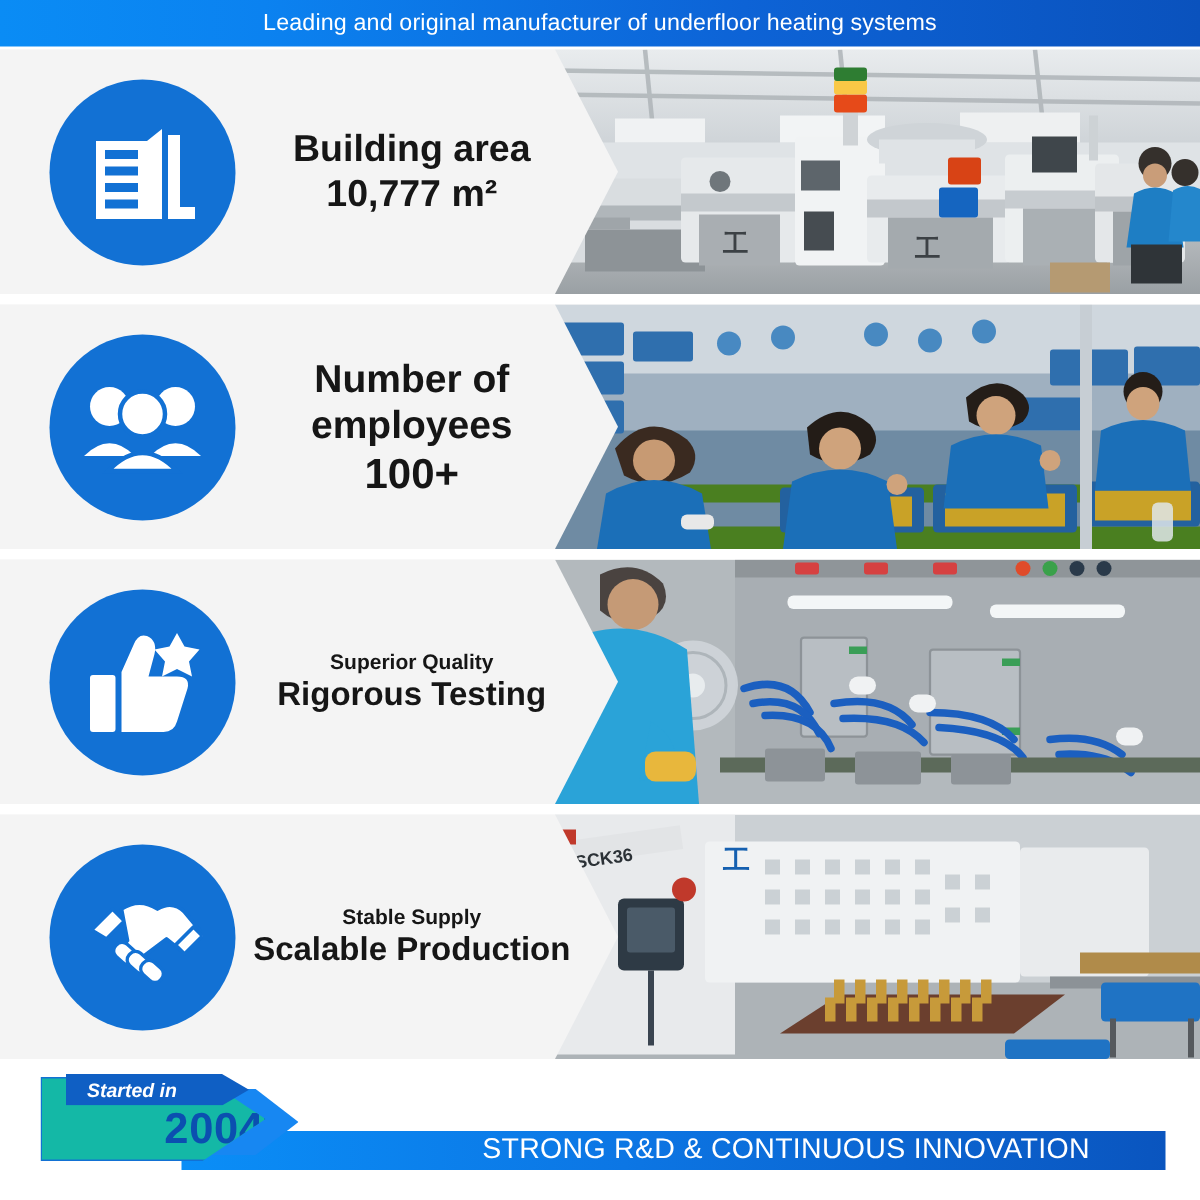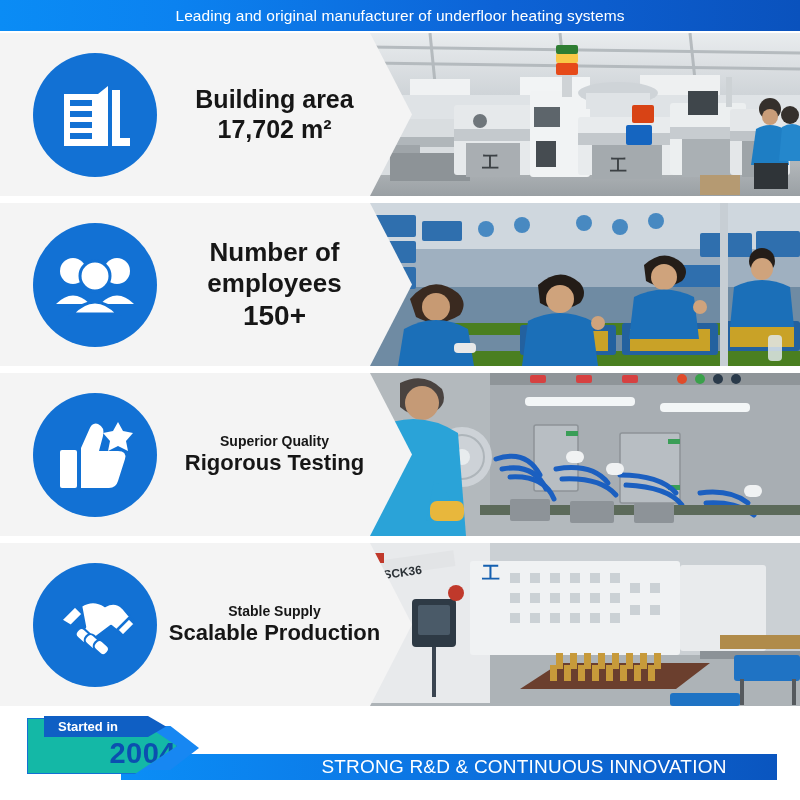--- a/index.html
+++ b/index.html
@@ -94,20 +94,21 @@
   .year-box .yr{
     font-size:29px; font-weight:bold; color:#0b4fb0;
     padding-left:18px; padding-bottom:3px; letter-spacing:.5px;
   }
   .started{
     position:absolute; left:17px; top:-2px; width:122px; height:21px;
     background:#0f5fc4;
     clip-path:polygon(0 0, 104px 0, 122px 50%, 104px 100%, 0 100%);
     display:flex; align-items:center; justify-content:flex-start;
     z-index:5;
+    font-style:italic;
   }
   .started span{
     color:#fff; font-size:13px; font-weight:bold; padding-left:14px;
   }
 </style>
 </head>
 <body>
 
 <div class="header">
   <div class="header-text">Leading and original manufacturer of underfloor heating systems</div>
@@ -205,21 +206,21 @@
           <g fill="#1271d4">
             <rect x="12" y="22" width="22" height="6"></rect>
             <rect x="12" y="33" width="22" height="6"></rect>
             <rect x="12" y="44" width="22" height="6"></rect>
             <rect x="12" y="55" width="22" height="6"></rect>
           </g>
         </svg>
       </div>
       <div class="info-text t-big">
         <span class="l1">Building area</span>
-        <span class="l2">17,702 m²</span>
+        <span class="l2">10,777 m²</span>
       </div>
     </div>
   </div>
 
   <div class="row r2">
     <div class="photo">
       <svg class="scene" viewBox="0 0 430 163" preserveAspectRatio="xMidYMid slice">
         <rect width="430" height="163" fill="#b9c2cb"></rect>
         <rect width="430" height="50" fill="#cfd7de"></rect>
         <rect y="46" width="430" height="40" fill="#9fb0c0"></rect>
@@ -292,21 +293,21 @@
           <circle cx="17" cy="23" r="13" fill="#ffffff"></circle>
           <path d="M0 56 q17 -17 34 0 z" fill="#ffffff"></path>
           <circle cx="61" cy="23" r="13" fill="#ffffff"></circle>
           <path d="M44 56 q17 -17 34 0 z" fill="#ffffff"></path>
           <circle cx="39" cy="28" r="15" fill="#ffffff" stroke="#1271d4" stroke-width="3"></circle>
           <path d="M16 66 q23 -24 46 0 z" fill="#ffffff" stroke="#1271d4" stroke-width="3"></path>
         </svg>
       </div>
       <div class="info-text t-emp">
         <span class="l1">Number of employees</span>
-        <span class="l2">150+</span>
+        <span class="l2">100+</span>
       </div>
     </div>
   </div>
 
   <div class="row r3">
     <div class="photo">
       <svg class="scene" viewBox="0 0 430 163" preserveAspectRatio="xMidYMid slice">
         <rect width="430" height="163" fill="#b3b9bd"></rect>
         <rect x="120" y="0" width="310" height="140" fill="#a8aeb3"></rect>
         <rect x="120" y="0" width="310" height="12" fill="#8f9599"></rect>

